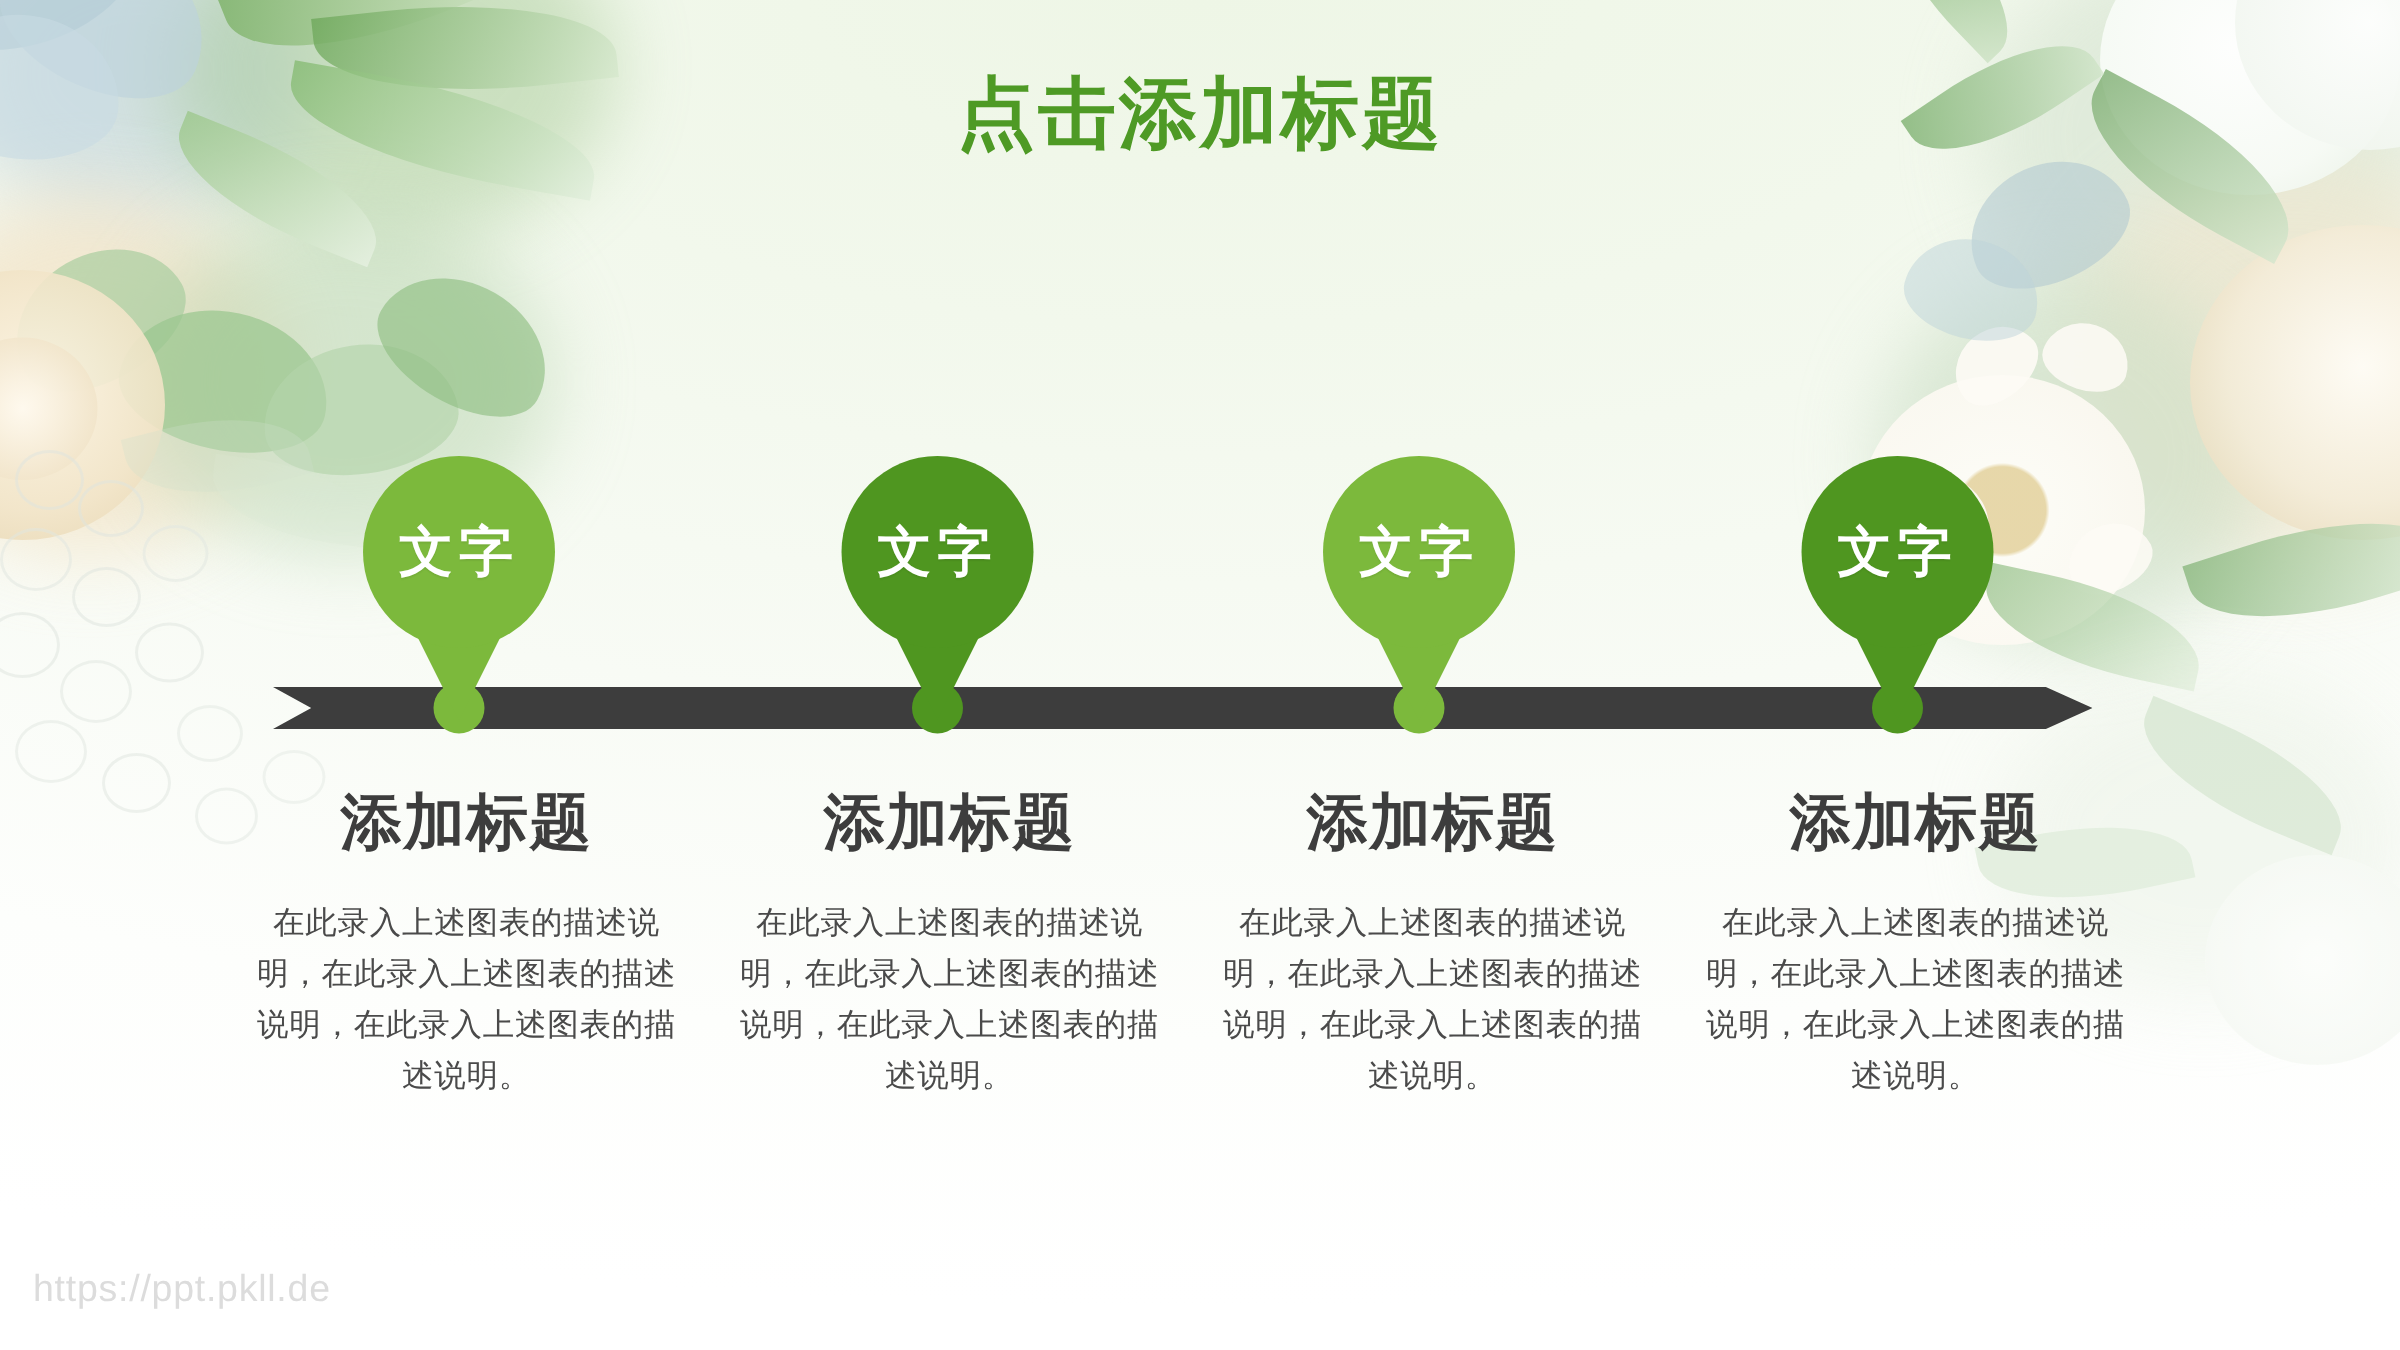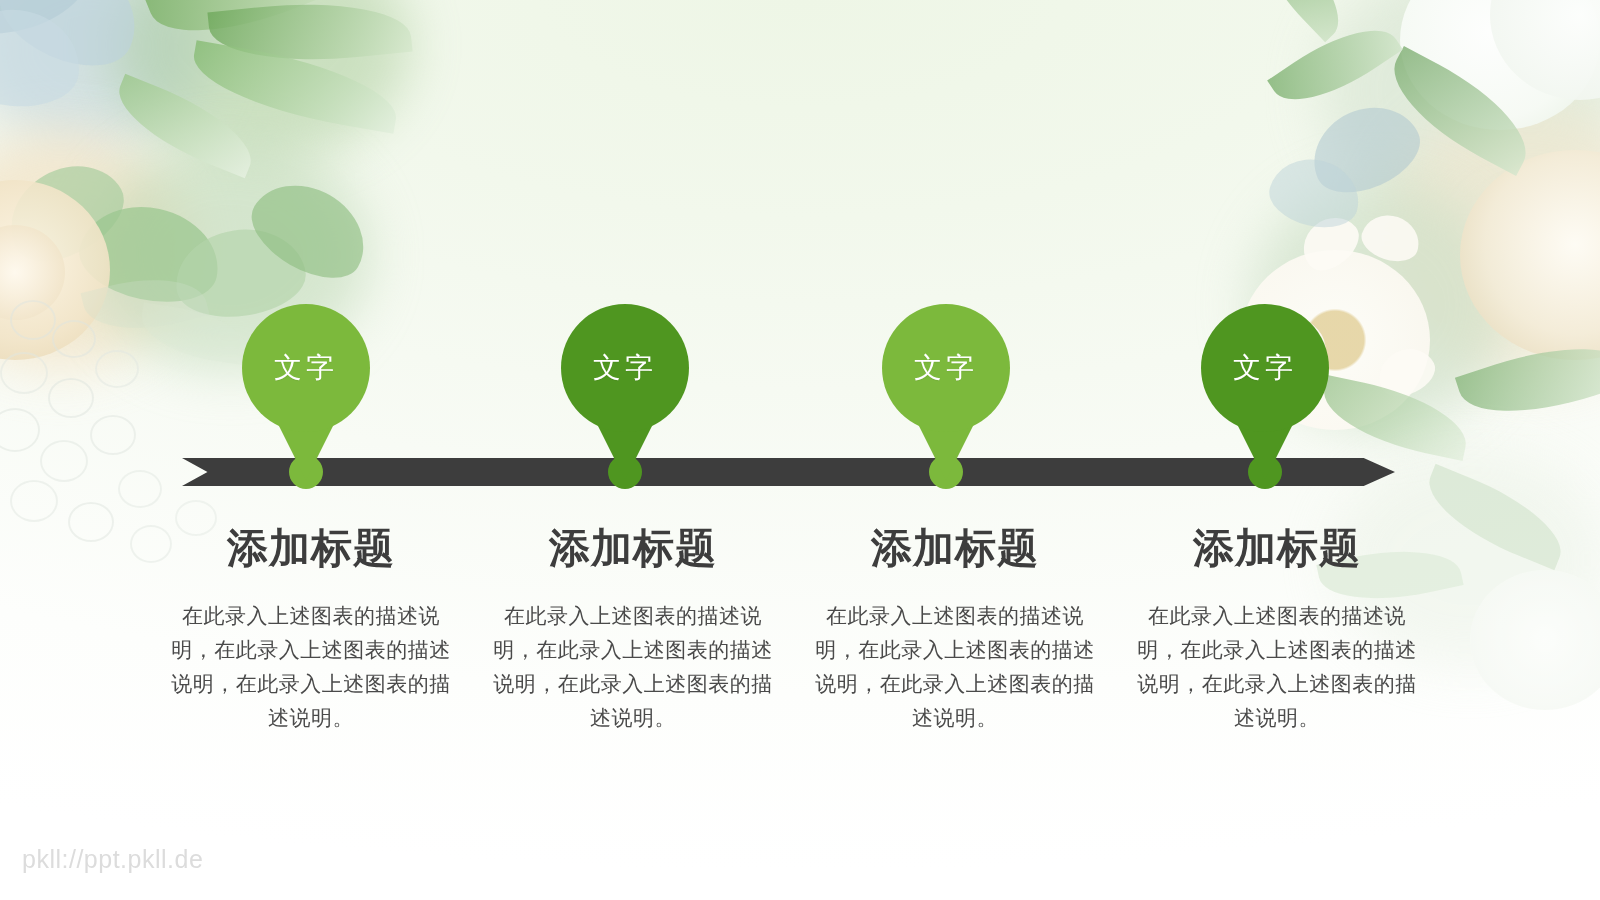--- a/index.html
+++ b/index.html
@@ -104,24 +104,25 @@
     width:106px; height:106px;
     transform:translateX(-50%);
     clip-path:polygon(0% 0%, 100% 0%, 50% 100%);
   }
   .pin .label {
     position:absolute;
     left:0; top:0;
     width:128px; height:128px;
     display:flex; align-items:center; justify-content:center;
     color:#ffffff;
-    font-size:28px;
+    font-size:36px;
     letter-spacing:4px;
     z-index:3;
     text-shadow:0 1px 1px rgba(0,0,0,.06);
+    font-weight:bold;
   }
 
   
   #columns {
     position:absolute;
     left:150px; top:524px;
     width:1290px;
     display:flex;
     z-index:30;
   }
@@ -228,20 +229,21 @@
     <div class="petal" style="right:300px; top:240px; width:90px;  height:66px; background:#bed3da; opacity:.5;  transform:rotate(14deg);"></div>
   </div>
 
   <div class="deco" style="right:-30px; top:430px; width:420px; height:360px; opacity:.45;">
     <div class="wash" style="right:20px;  top:20px;  width:280px; height:220px; background:#dfead9; opacity:.7;"></div>
     <div class="leaf" style="right:60px;  top:60px;  width:150px; height:54px; background:#bcd6b4; transform:rotate(22deg);"></div>
     <div class="leaf" style="right:170px; top:120px; width:140px; height:50px; background:#c9e0c2; transform:rotate(-12deg);"></div>
     <div class="ring" style="right:10px;  top:140px; width:150px; height:140px; background:radial-gradient(circle at 50% 50%, #fbfdfa 0%, #eaf2e7 100%);"></div>
   </div>
 
+  <h1 id="title">点击添加标题</h1>
 
   <div class="pin-wrap" style="left:306px; top:304px;">
     <div class="pin">
       <div class="tip" style="background:#7cb93c;"></div>
       <div class="head" style="background:#7cb93c;"></div>
       <div class="label">文字</div>
     </div>
   </div>
 
   <div class="pin-wrap" style="left:625px; top:304px;">
@@ -293,15 +295,15 @@
       <div class="col-body">在此录入上述图表的描述说明，在此录入上述图表的描述说明，在此录入上述图表的描述说明。</div>
     </div>
 
     <div class="col">
       <div class="col-title">添加标题</div>
       <div class="col-body">在此录入上述图表的描述说明，在此录入上述图表的描述说明，在此录入上述图表的描述说明。</div>
     </div>
 
   </div>
 
-  <div id="watermark">pkll://ppt.pkll.de</div>
+  <div id="watermark">https://ppt.pkll.de</div>
 
 </div>
 
 </body></html>

